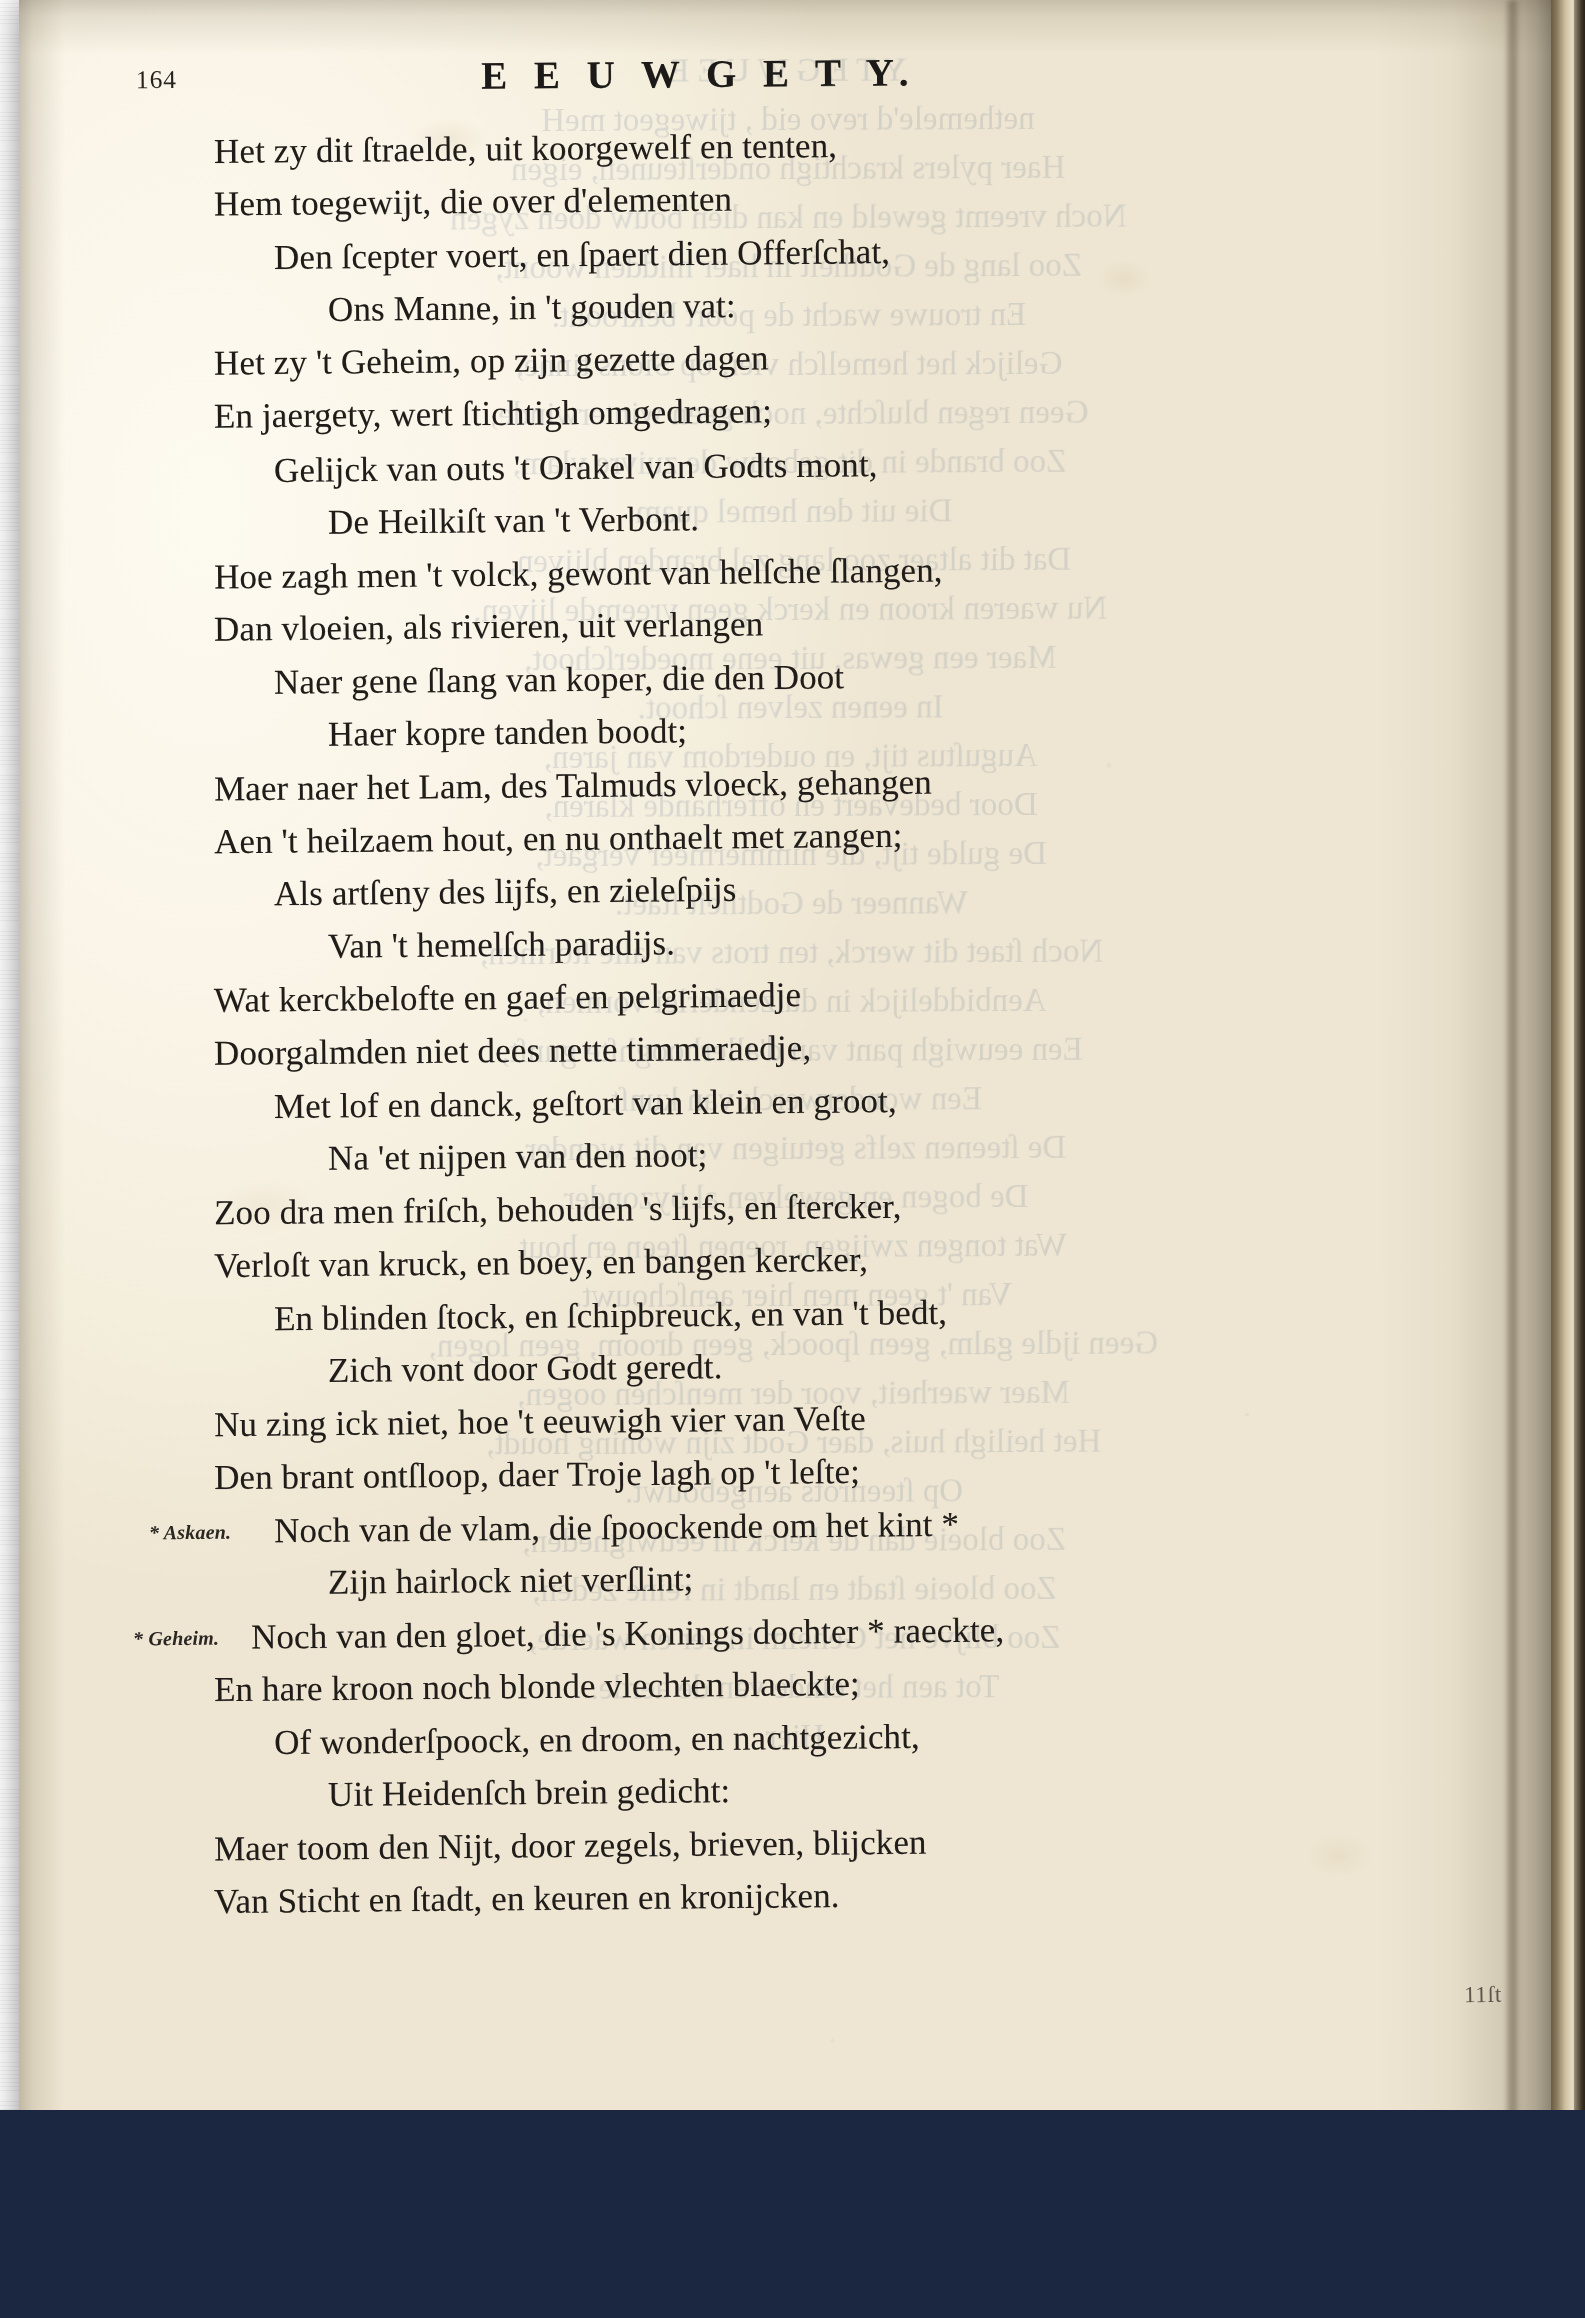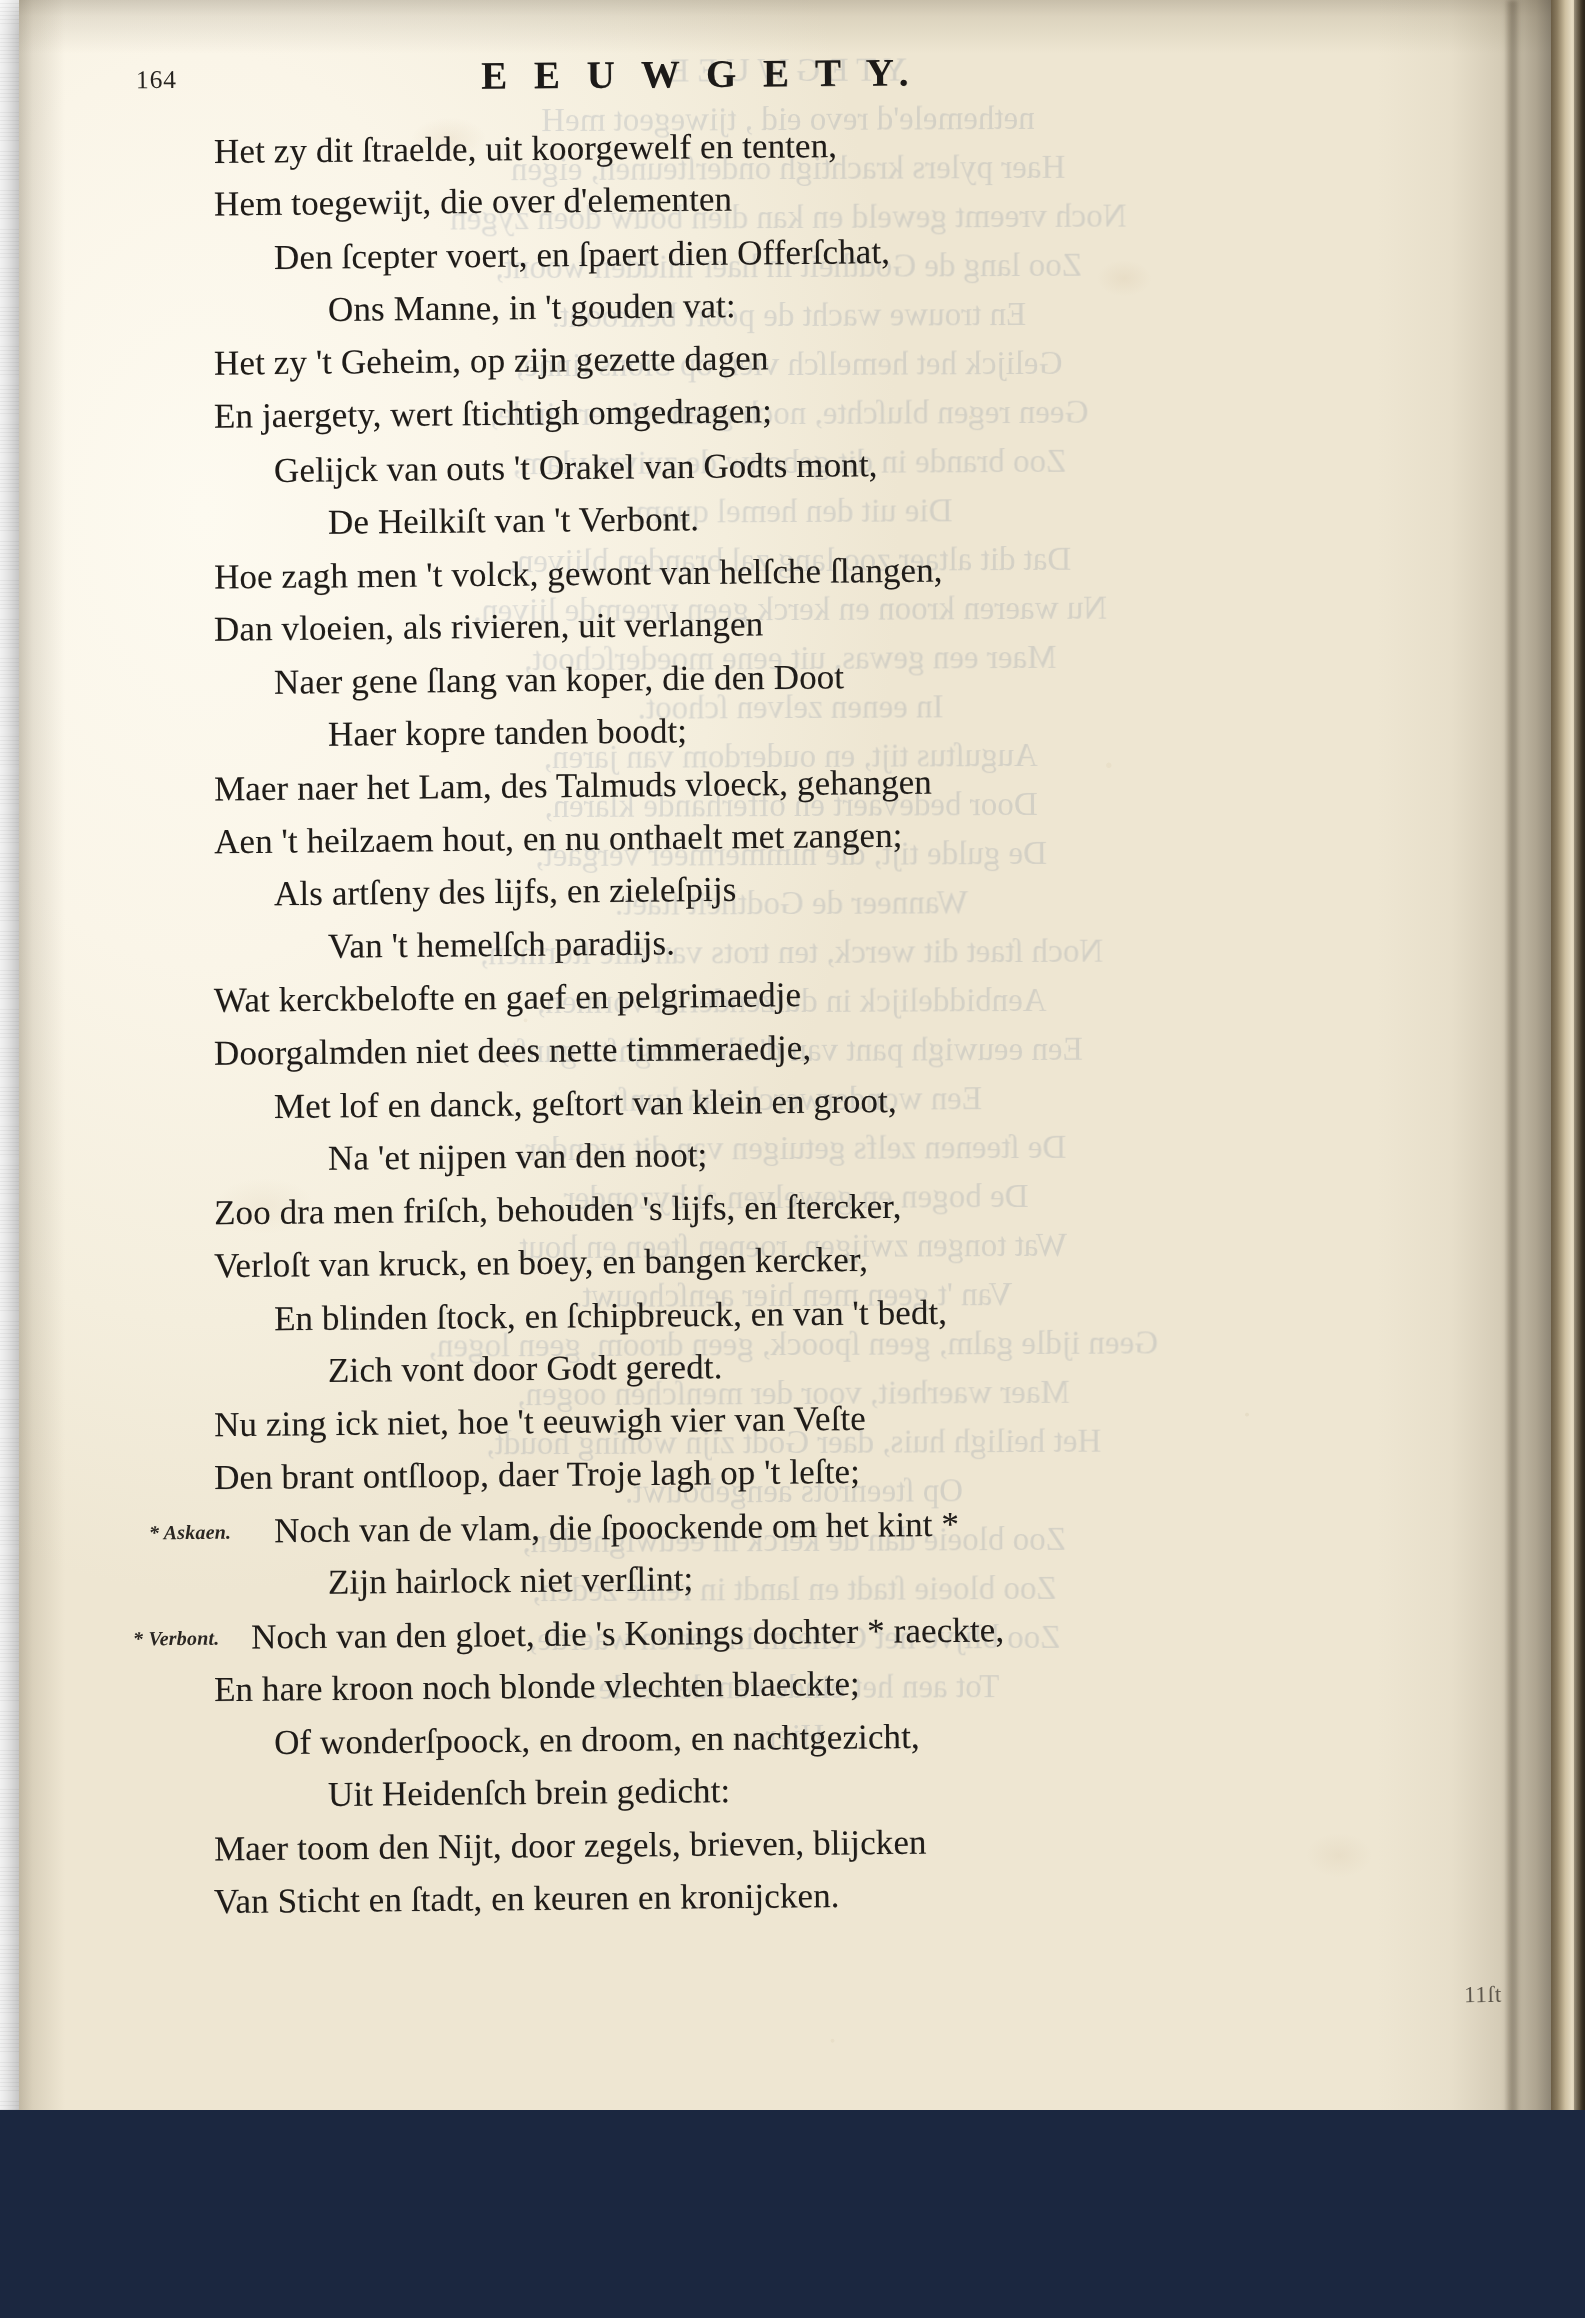--- a/index.html
+++ b/index.html
@@ -301,21 +301,21 @@
         <div class="vline" style="left: 195px; top: 1457px; transform: rotate(-0.55deg);">Den brant ontſloop, daer Troje lagh op 't leſte;</div>
         <div class="vline ind" style="left: 255px; top: 1510px; transform: rotate(-0.55deg);">Noch van de vlam, die ſpoockende om het kint *</div>
         <div class="vline ind" style="left: 309px; top: 1563px; transform: rotate(-0.55deg);">Zijn hairlock niet verſlint;</div>
         <div class="vline ind" style="left: 232px; top: 1616px; transform: rotate(-0.55deg);">Noch van den gloet, die 's Konings dochter * raeckte,</div>
         <div class="vline" style="left: 195px; top: 1669px; transform: rotate(-0.55deg);">En hare kroon noch blonde vlechten blaeckte;</div>
         <div class="vline ind" style="left: 255px; top: 1722px; transform: rotate(-0.55deg);">Of wonderſpoock, en droom, en nachtgezicht,</div>
         <div class="vline ind" style="left: 309px; top: 1775px; transform: rotate(-0.55deg);">Uit Heidenſch brein gedicht:</div>
         <div class="vline" style="left: 195px; top: 1828px; transform: rotate(-0.55deg);">Maer toom den Nijt, door zegels, brieven, blijcken</div>
         <div class="vline" style="left: 195px; top: 1881px; transform: rotate(-0.55deg);">Van Sticht en ſtadt, en keuren en kronijcken.</div>
         <div class="gloss" style="left: 130px; top: 1521px; transform: rotate(-0.55deg);">* Askaen.</div>
-        <div class="gloss" style="left: 114px; top: 1627px; transform: rotate(-0.55deg);">* Verbont.</div>
+        <div class="gloss" style="left: 114px; top: 1627px; transform: rotate(-0.55deg);">* Geheim.</div>
         <div class="sigmark">11ſt</div>
     </div>
 
     <div class="edge-shade-left"></div>
     <div class="edge-shade-top"></div>
     <div class="edge-shade-bottom"></div>
     <div class="gutter-shade"></div>
     <div class="gutter-fold"></div>
   </div>
 

